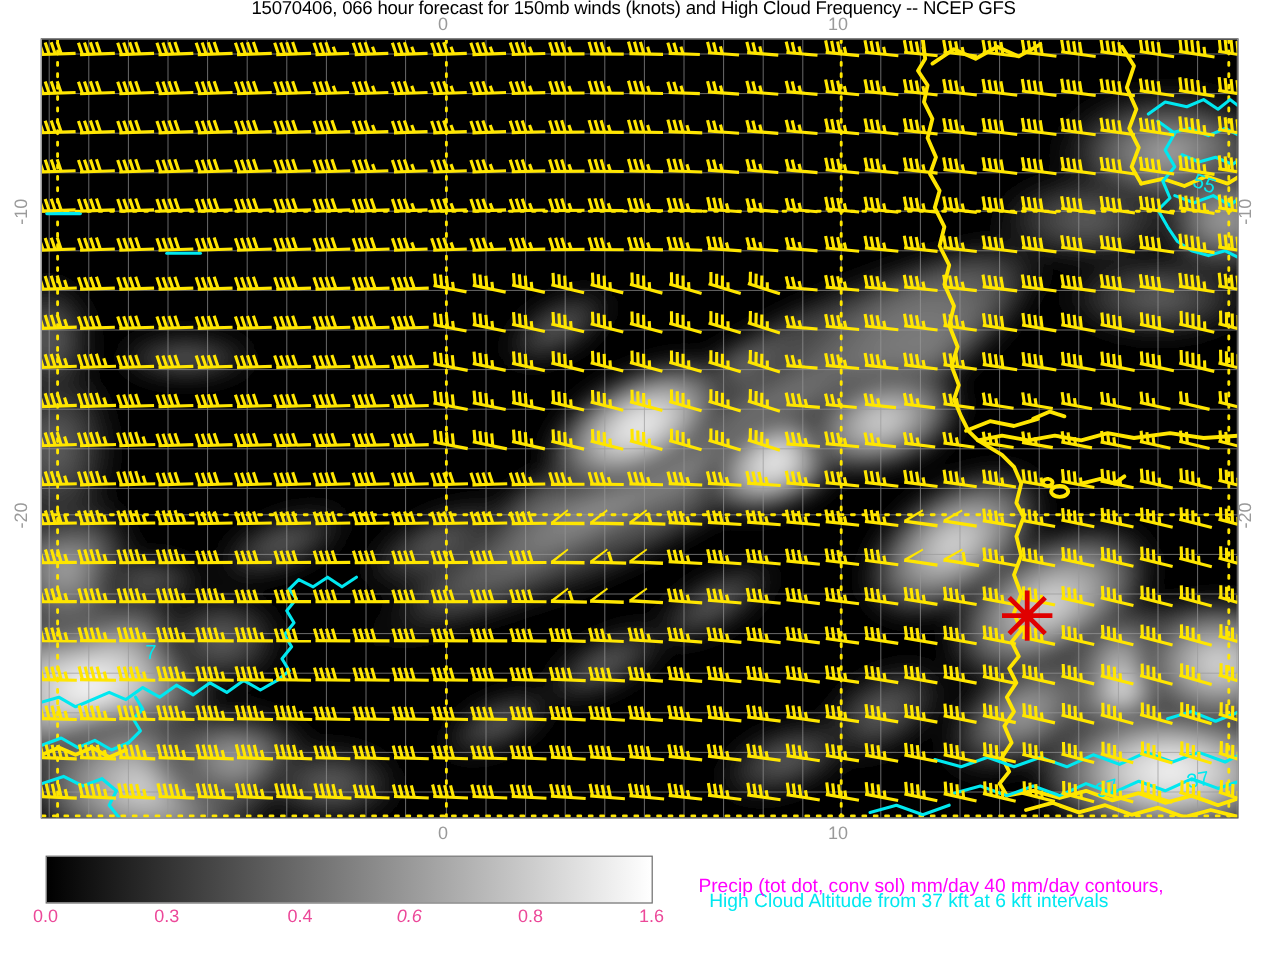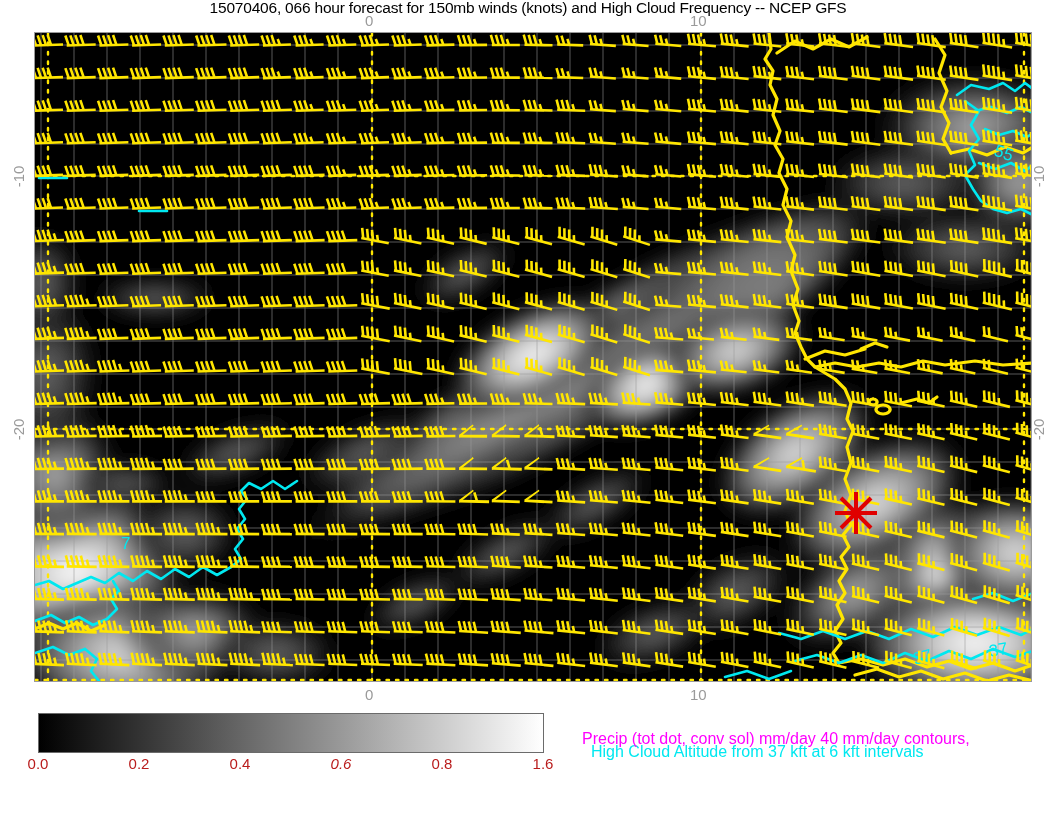--- a/index.html
+++ b/index.html
@@ -35,21 +35,21 @@
   .axlab { position: absolute; font-size: 15px; color: #9a9a9a; white-space: nowrap; }
   .axlab.vert { transform-origin: 50% 50%; }
 
   
   #cbar-wrap { position: absolute; left: 38px; top: 713px; width: 506px; height: 40px; }
   #cbar {
     position: absolute; left: 0; top: 0; width: 506px; height: 40px;
     border: 1px solid #6b6b6b;
     background: linear-gradient(to right, #000000 0%, #ffffff 100%);
   }
-  .cb-tick { position: absolute; top: 42px; font-size: 15px; color: #b91c1c; transform: translateX(-50%); }
+  .cb-tick { position: absolute; top: 42px; font-size: 15px; color: #ec4899; transform: translateX(-50%); }
   #cbar-title {
     position: absolute; left: 38px; top: 775px; width: 506px;
     text-align: center; font-size: 15px; color: #000;
   }
 
   
   .legend-line { position: absolute; font-size: 16px; white-space: nowrap; }
   #legend-cloud  { left: 591px; top: 707px; color: #00e8f0; margin-top: 36px; }
   #legend-precip { left: 582px; top: 730px; color: #ff00ff; }
 </style>
@@ -904,22 +904,22 @@
 <div class="axlab" id="xt-t1" style="left:690px; top:12px;">10</div>
 
 <div class="axlab vert" style="left:-6px; top:168px; width:48px; text-align:center; transform:rotate(-90deg);">-10</div>
 <div class="axlab vert" style="left:-6px; top:421px; width:48px; text-align:center; transform:rotate(-90deg);">-20</div>
 <div class="axlab vert" style="left:1014px; top:168px; width:48px; text-align:center; transform:rotate(-90deg);">-10</div>
 <div class="axlab vert" style="left:1014px; top:421px; width:48px; text-align:center; transform:rotate(-90deg);">-20</div>
 
 <div id="cbar-wrap">
   <div id="cbar"></div>
   <div class="cb-tick" style="left:0px;">0.0</div>
-  <div class="cb-tick" style="left:101px;">0.2</div>
-  <div class="cb-tick" style="left:202px;">0.4</div>
+  <div class="cb-tick" style="left:101px;">0.3</div>
+  <div class="cb-tick" style="left:212px;">0.4</div>
   <div class="cb-tick" style="left:303px;font-style:italic;">0.6</div>
   <div class="cb-tick" style="left:404px;">0.8</div>
   <div class="cb-tick" style="left:505px;">1.6</div>
 </div>
 
 <div class="legend-line" id="legend-cloud">High Cloud Altitude from 37 kft at 6 kft intervals</div>
 <div class="legend-line" id="legend-precip">Precip (tot dot, conv sol) mm/day 40 mm/day contours,</div>
 
 </div>
 

